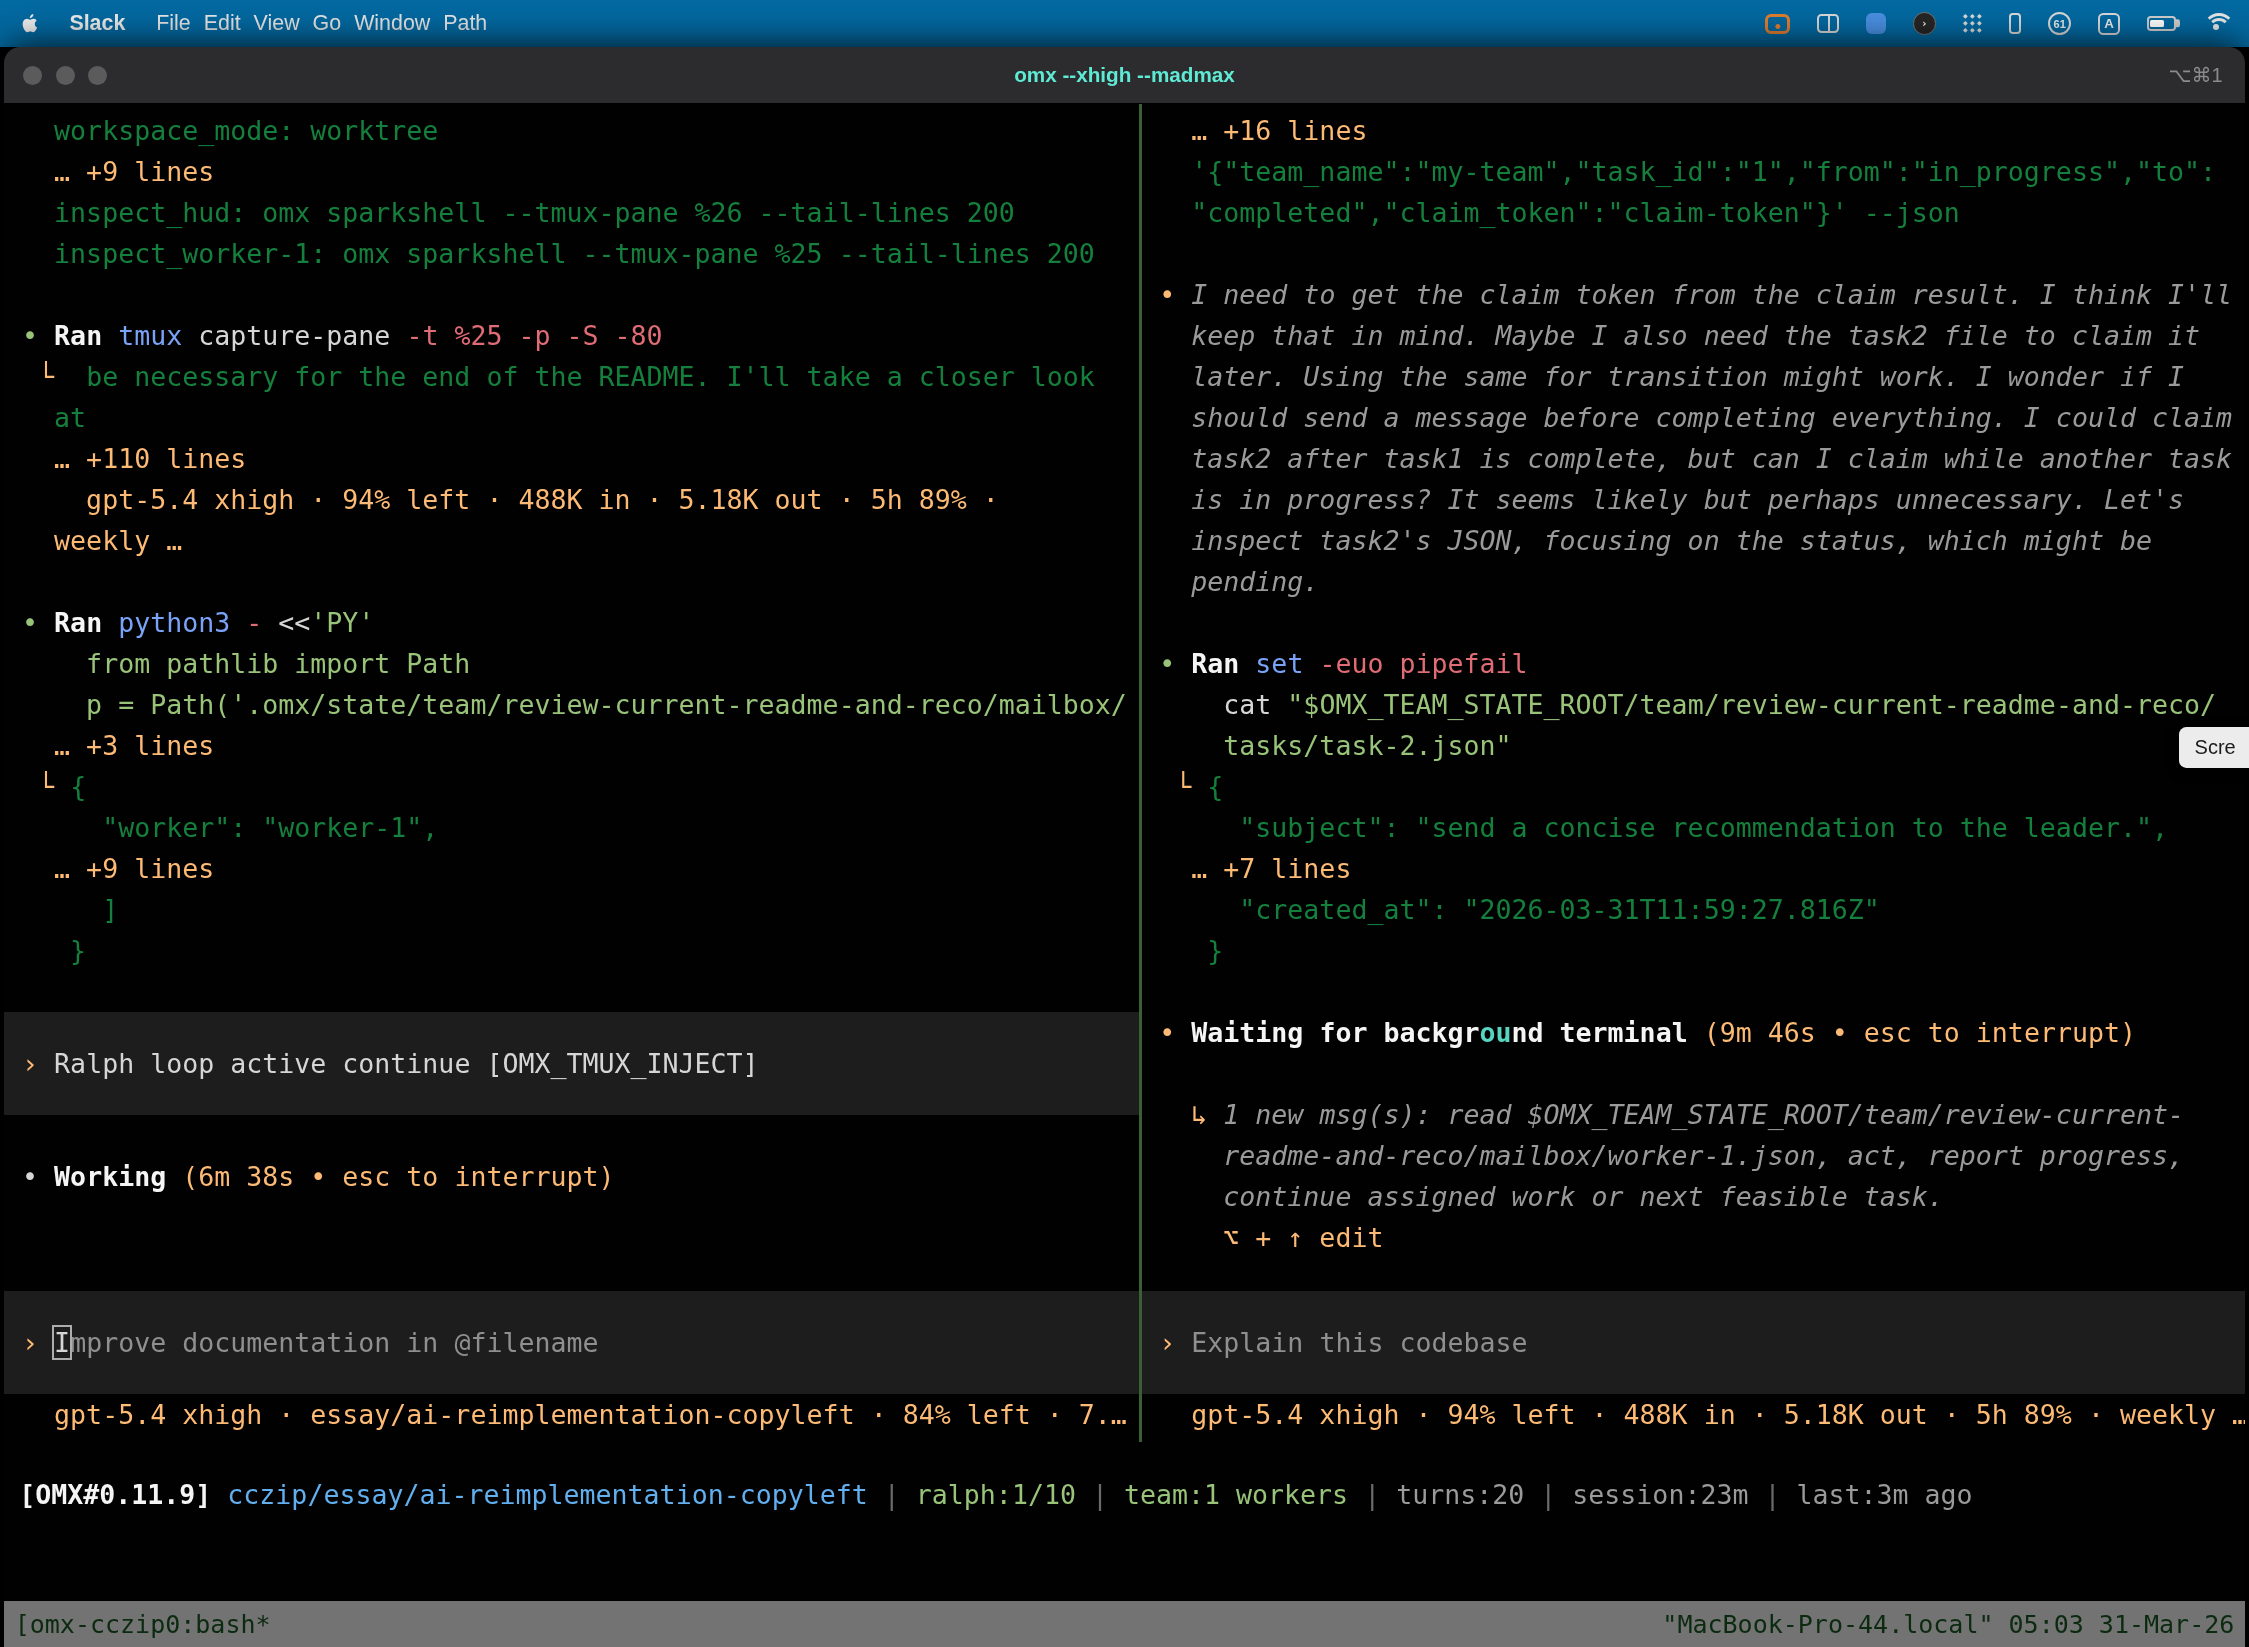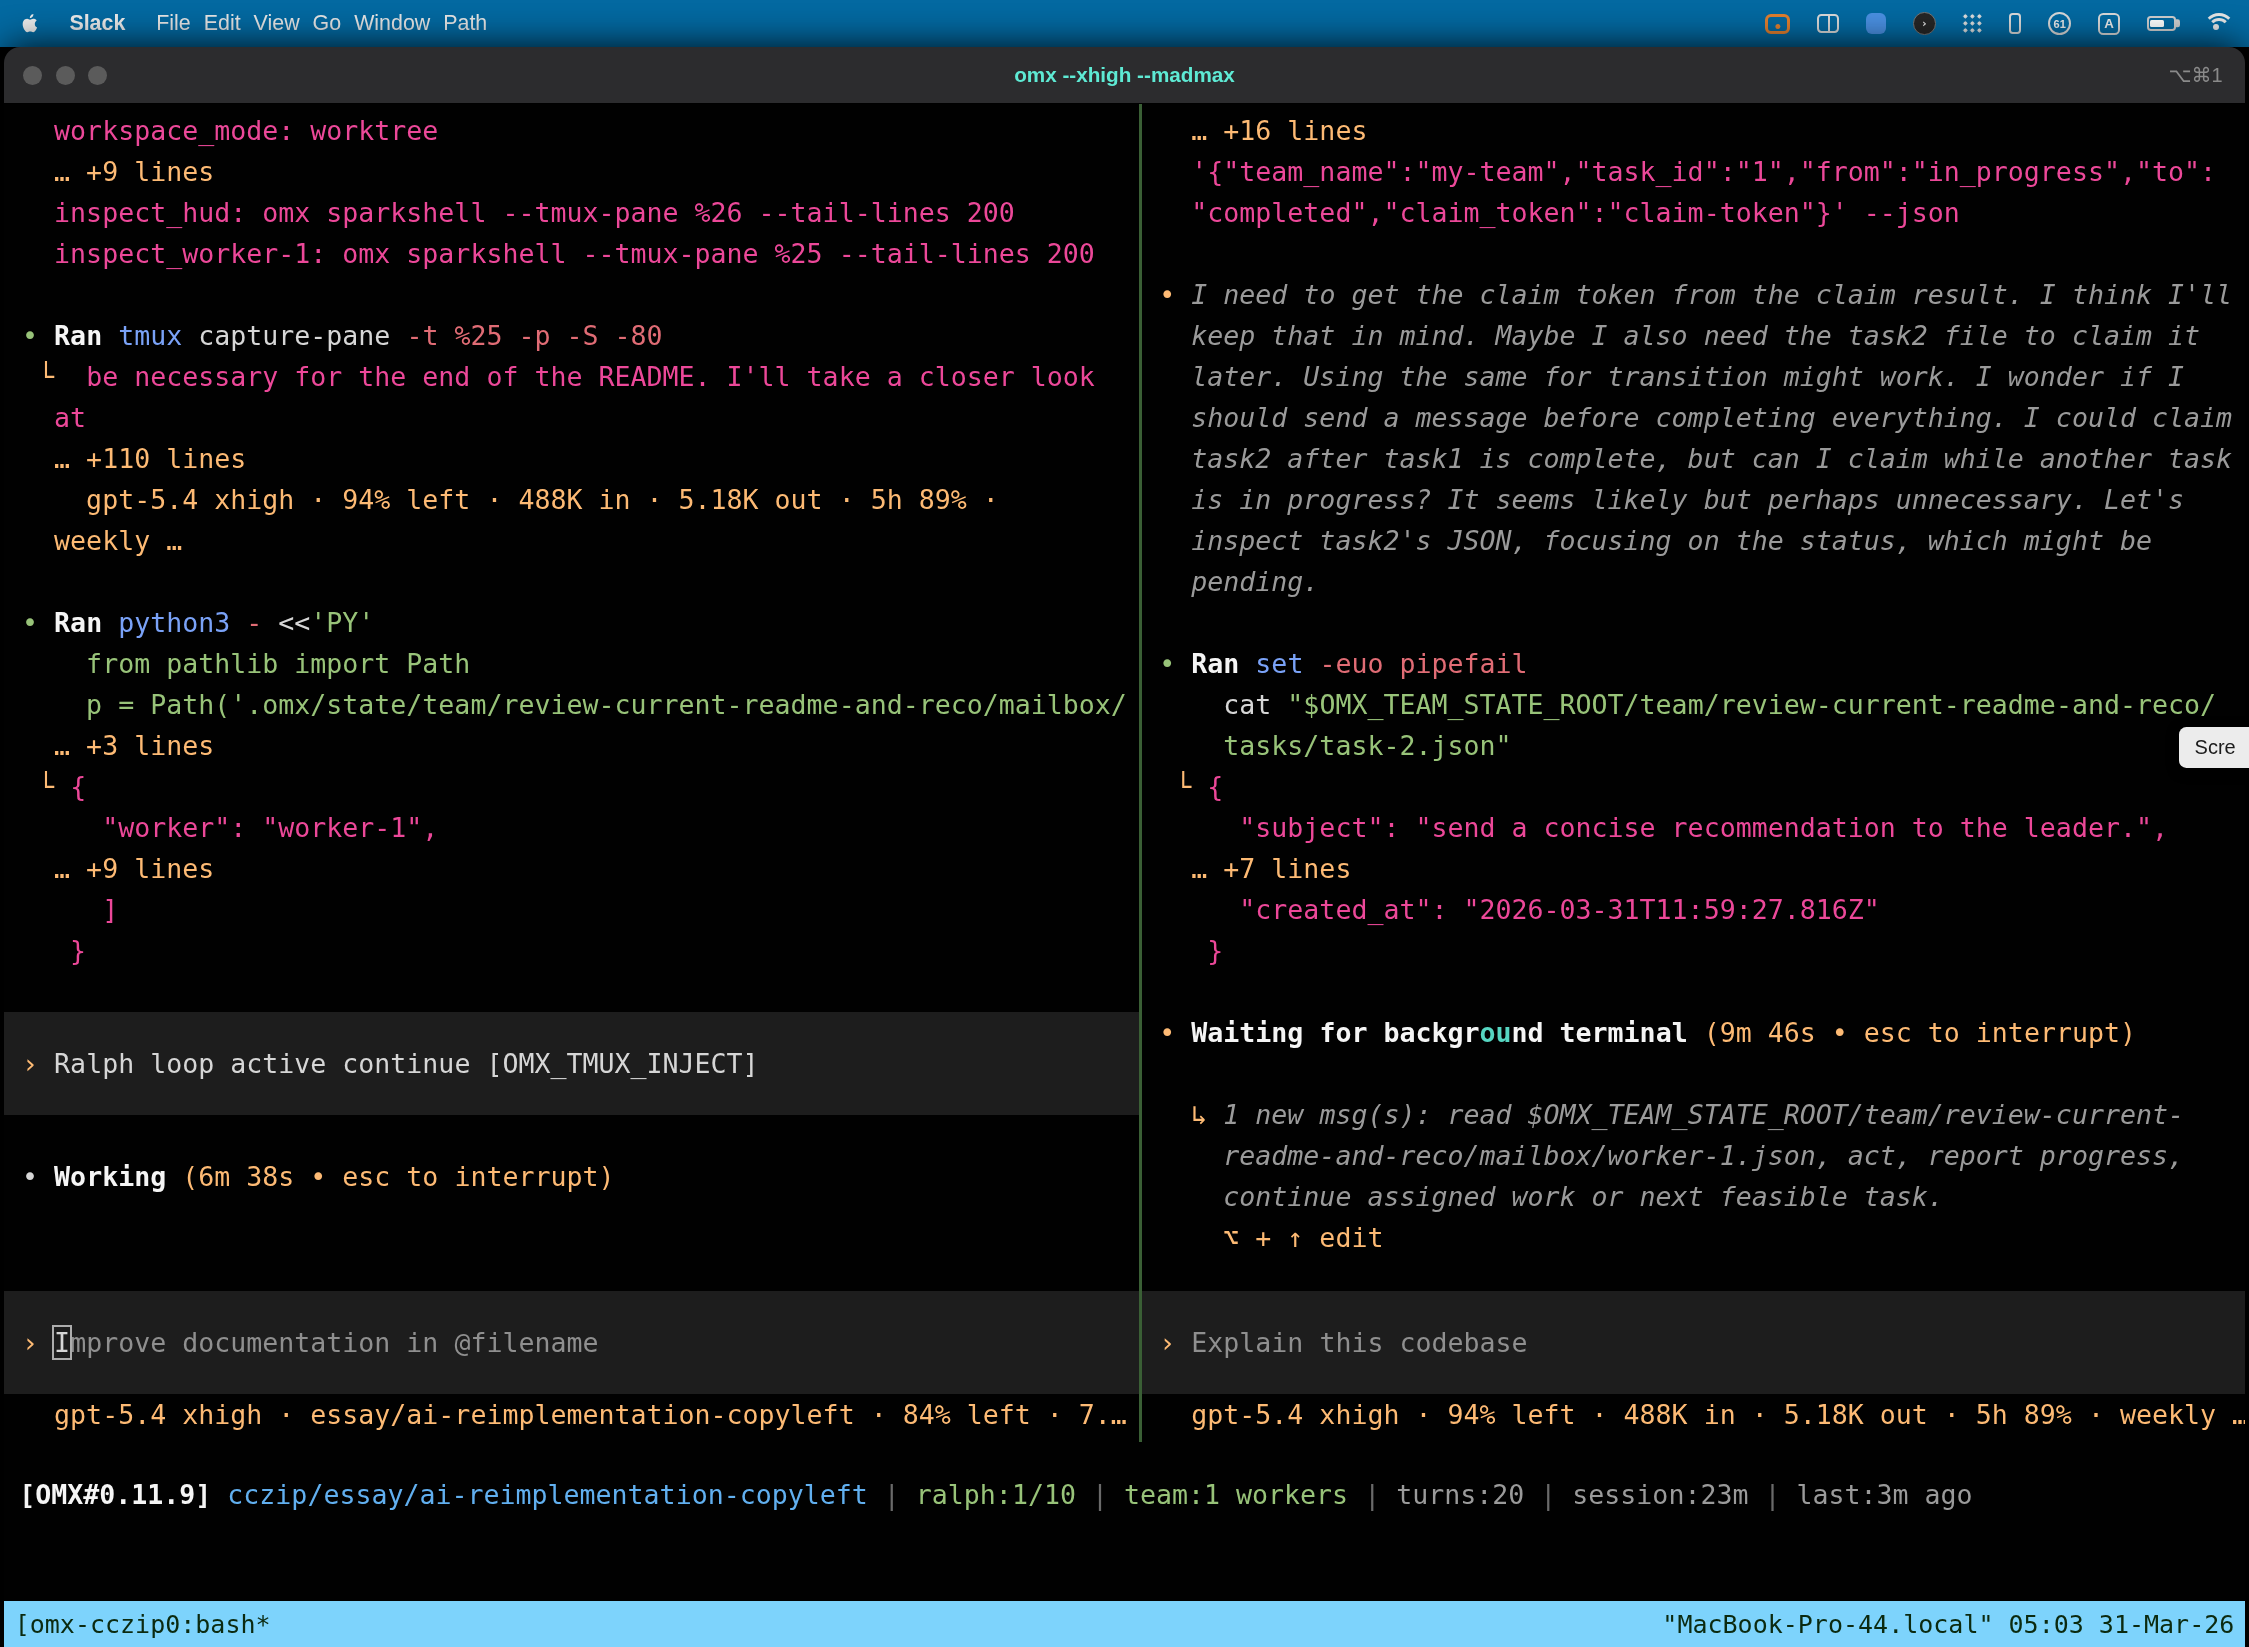--- a/index.html
+++ b/index.html
@@ -46,39 +46,39 @@
   .panes{display:flex;height:1338px;}
   .pane{display:flex;flex-direction:column;overflow:hidden;padding-top:5.9px;}
   .pane-left{width:1135px;}
   .pane-divider{width:2.2px;background:#3a5f35;}
   .pane-right{flex:1;}
   .t-line{height:41px;line-height:41px;white-space:pre;padding-left:17.7px;flex:0 0 auto;overflow:hidden;}
   .t-band{background:#1d1d1d;padding-top:31px;padding-bottom:31px;}
   .pane-bottom{margin-top:auto;padding-bottom:7.4px;}
 
   .c-fg{color:#d6d6d6}
-  .c-out{color:#ec4899}
+  .c-out{color:#15803d}
   .c-dim{color:#fdba74}
   .c-dim2{color:#9a9a9a}
   .c-bold{color:#f5f5f5;font-weight:700}
   .c-gbullet{color:#98c379}
   .c-blue{color:#7aa2f7}
   .c-red{color:#e06c75}
   .c-green{color:#98c379}
   .c-green2{color:#98c379}
   .c-path{color:#61afef}
   .c-sep{color:#6a6a6a}
   .c-think{color:#9a9a9a;font-style:italic}
   .c-shim{color:#56d6c2;font-weight:700}
   .c-ph{color:#8f8f8f}
   .c-cursor{color:#d6d6d6;outline:2.2px solid #adadad;outline-offset:-0.7px;}
 
   .omx-line{padding-left:14.8px;margin-top:32px;height:41px;line-height:41px;white-space:pre;}
 
-  .tmux-bar{margin-top:auto;height:46px;background:#7dd3fc;color:#0b2a10;display:flex;align-items:center;
+  .tmux-bar{margin-top:auto;height:46px;background:#737373;color:#0b2a10;display:flex;align-items:center;
     font-size:25px;padding:0 10.3px;white-space:pre;}
   .tmux-right{margin-left:auto;}
 
   .tooltip{position:absolute;right:0;top:727px;background:#ececec;color:#1b1b1b;font-size:20px;
     font-family:"Liberation Sans",sans-serif;padding:8.9px 13.3px 8.9px 16px;border-radius:7.4px 0 0 7.4px;
     box-shadow:0 3px 11.8px rgba(0,0,0,.55);z-index:10;}
 </style>
 </head>
 <body>
 

